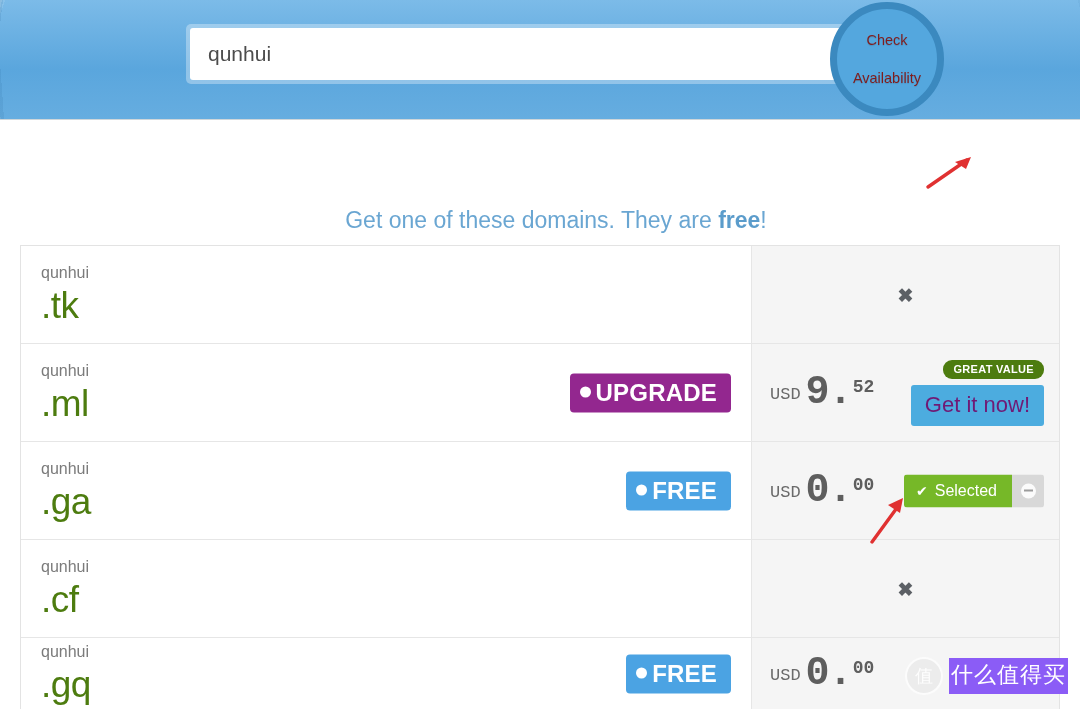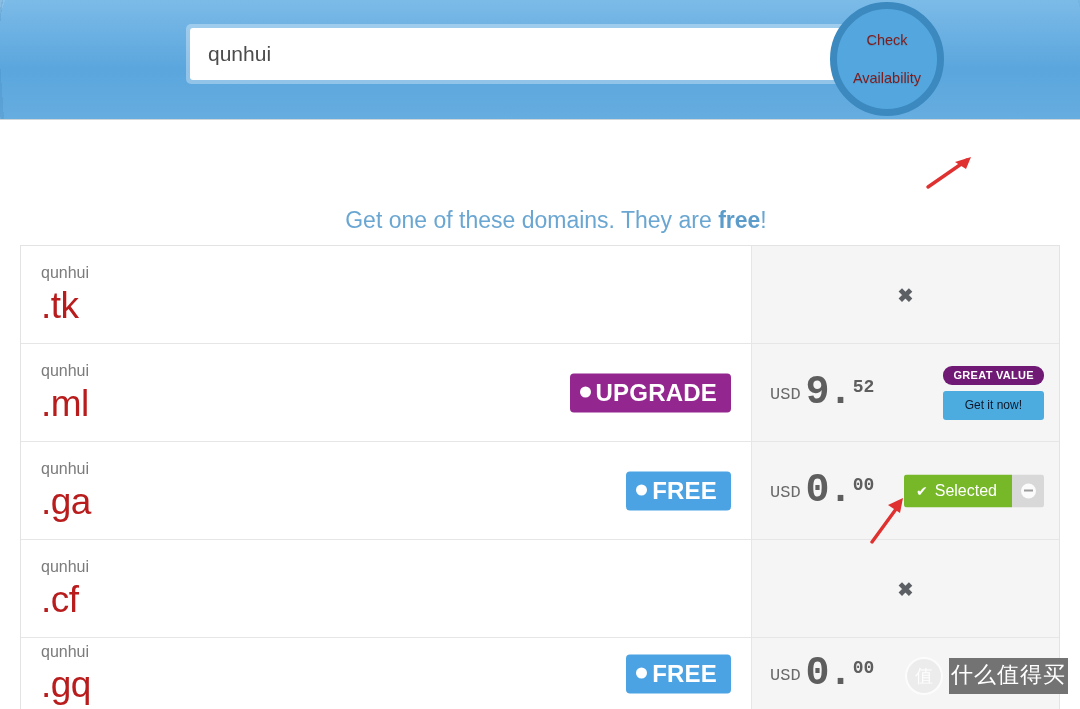--- a/index.html
+++ b/index.html
@@ -164,21 +164,21 @@
   }
   .domain-name {
     display: block;
     font-size: 16px;
     color: #7b7b7b;
     margin-bottom: 6px;
   }
   .domain-tld {
     display: block;
     font-size: 37px;
-    color: #b91c1c;
+    color: #4d7c0f;
     letter-spacing: -0.5px;
   }
 
   .badge {
     position: absolute;
     right: 20px;
     top: 50%;
     transform: translateY(-50%);
     border-radius: 4px;
     color: #fff;
@@ -252,37 +252,37 @@
   .action {
     position: absolute;
     right: 15px;
     top: 50%;
     transform: translateY(-50%);
     display: flex;
     flex-direction: column;
     align-items: flex-end;
   }
   .great-value {
-    background: #701a75;
+    background: #4d7c0f;
     color: #fff;
     font-size: 11px;
     font-weight: bold;
     border-radius: 9px;
     padding: 3px 10px 4px;
     margin-bottom: 6px;
     letter-spacing: 0.3px;
   }
   .btn-get {
     background: #4cacdf;
-    color: #0f172a;
+    color: #701a75;
     border: 0;
     border-radius: 3px;
-    font-size: 12px;
+    font-size: 22px;
     font-family: "Liberation Sans", sans-serif;
-    padding: 7px 22px 8px;
+    padding: 7px 14px 8px;
     cursor: pointer;
   }
   .selected-group {
     display: flex;
     align-items: stretch;
     border-radius: 3px;
     overflow: hidden;
   }
   .btn-selected {
     background: #76b828;
@@ -343,21 +343,21 @@
     border: 2px solid rgba(255,255,255,0.85);
     color: rgba(255,255,255,0.9);
     font-size: 18px;
     display: flex;
     align-items: center;
     justify-content: center;
     margin-right: 6px;
     background: rgba(200,200,200,0.18);
   }
   .wm-text {
-    background: #737373;
+    background: #8b5cf6;
     color: #ffffff;
     font-size: 22px;
     padding: 2px 2px 4px;
     letter-spacing: 1px;
     font-family: "DejaVu Sans", sans-serif;
   }
 </style>
 </head>
 <body>
 

